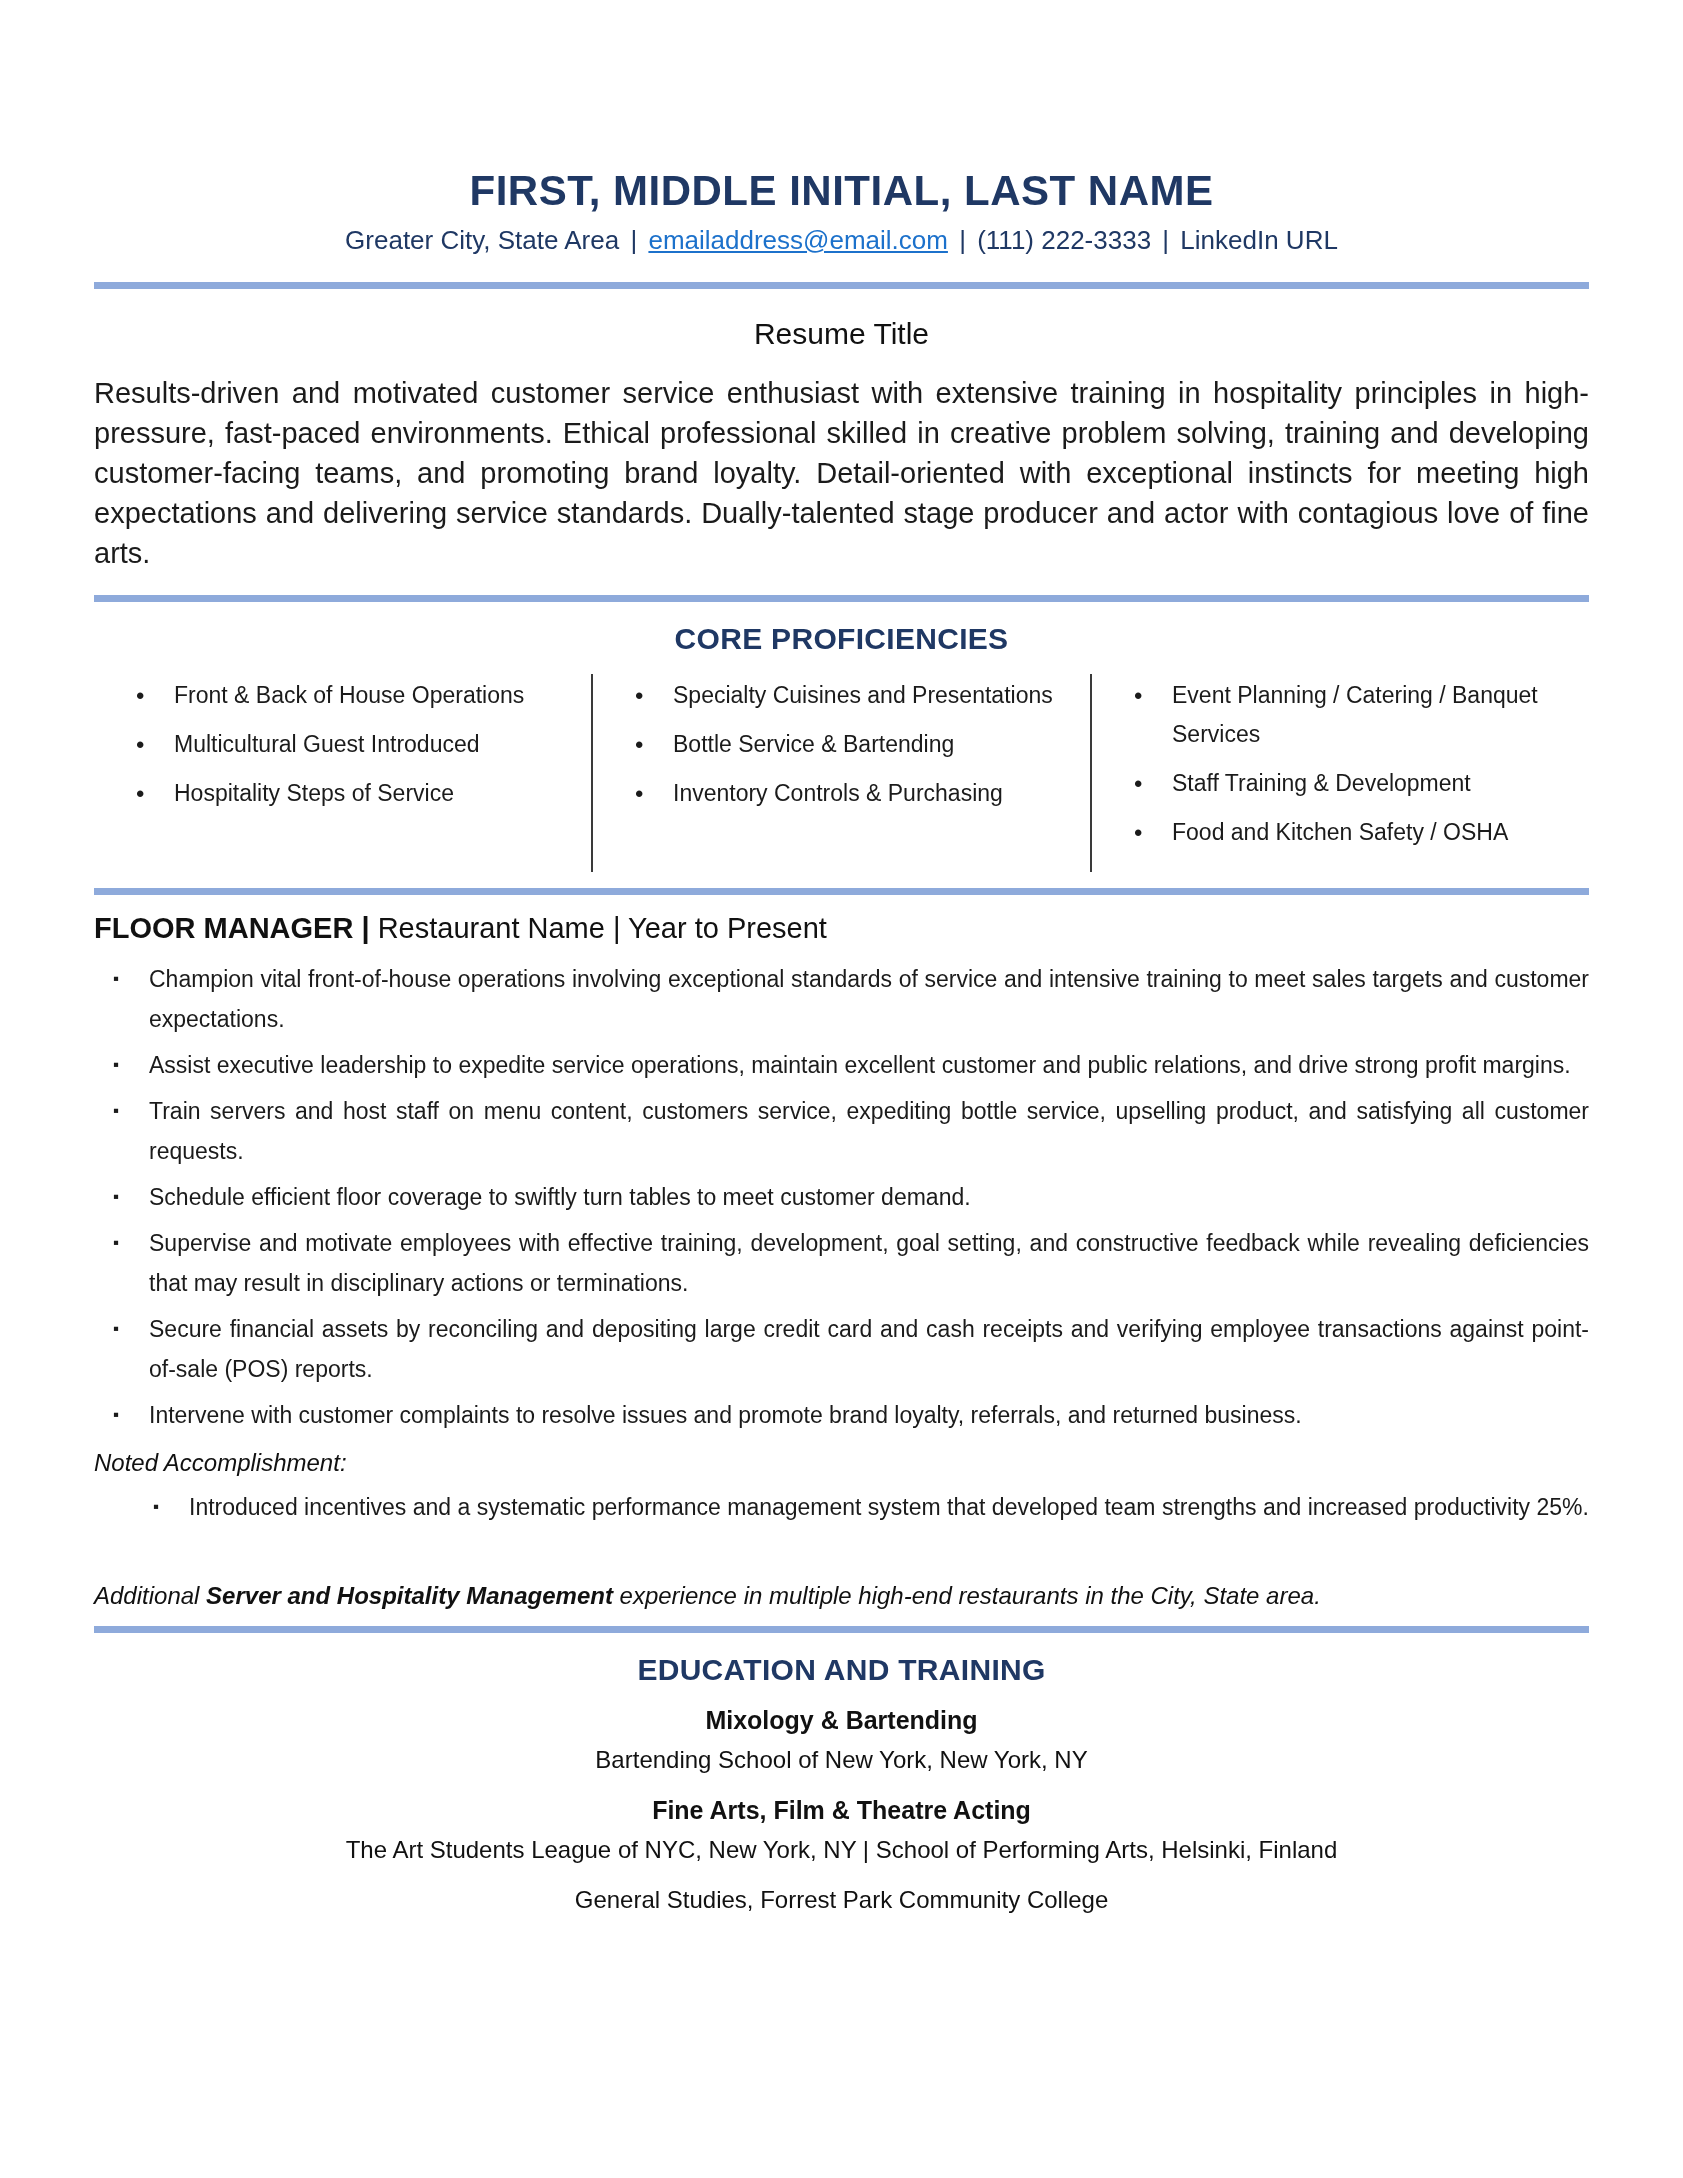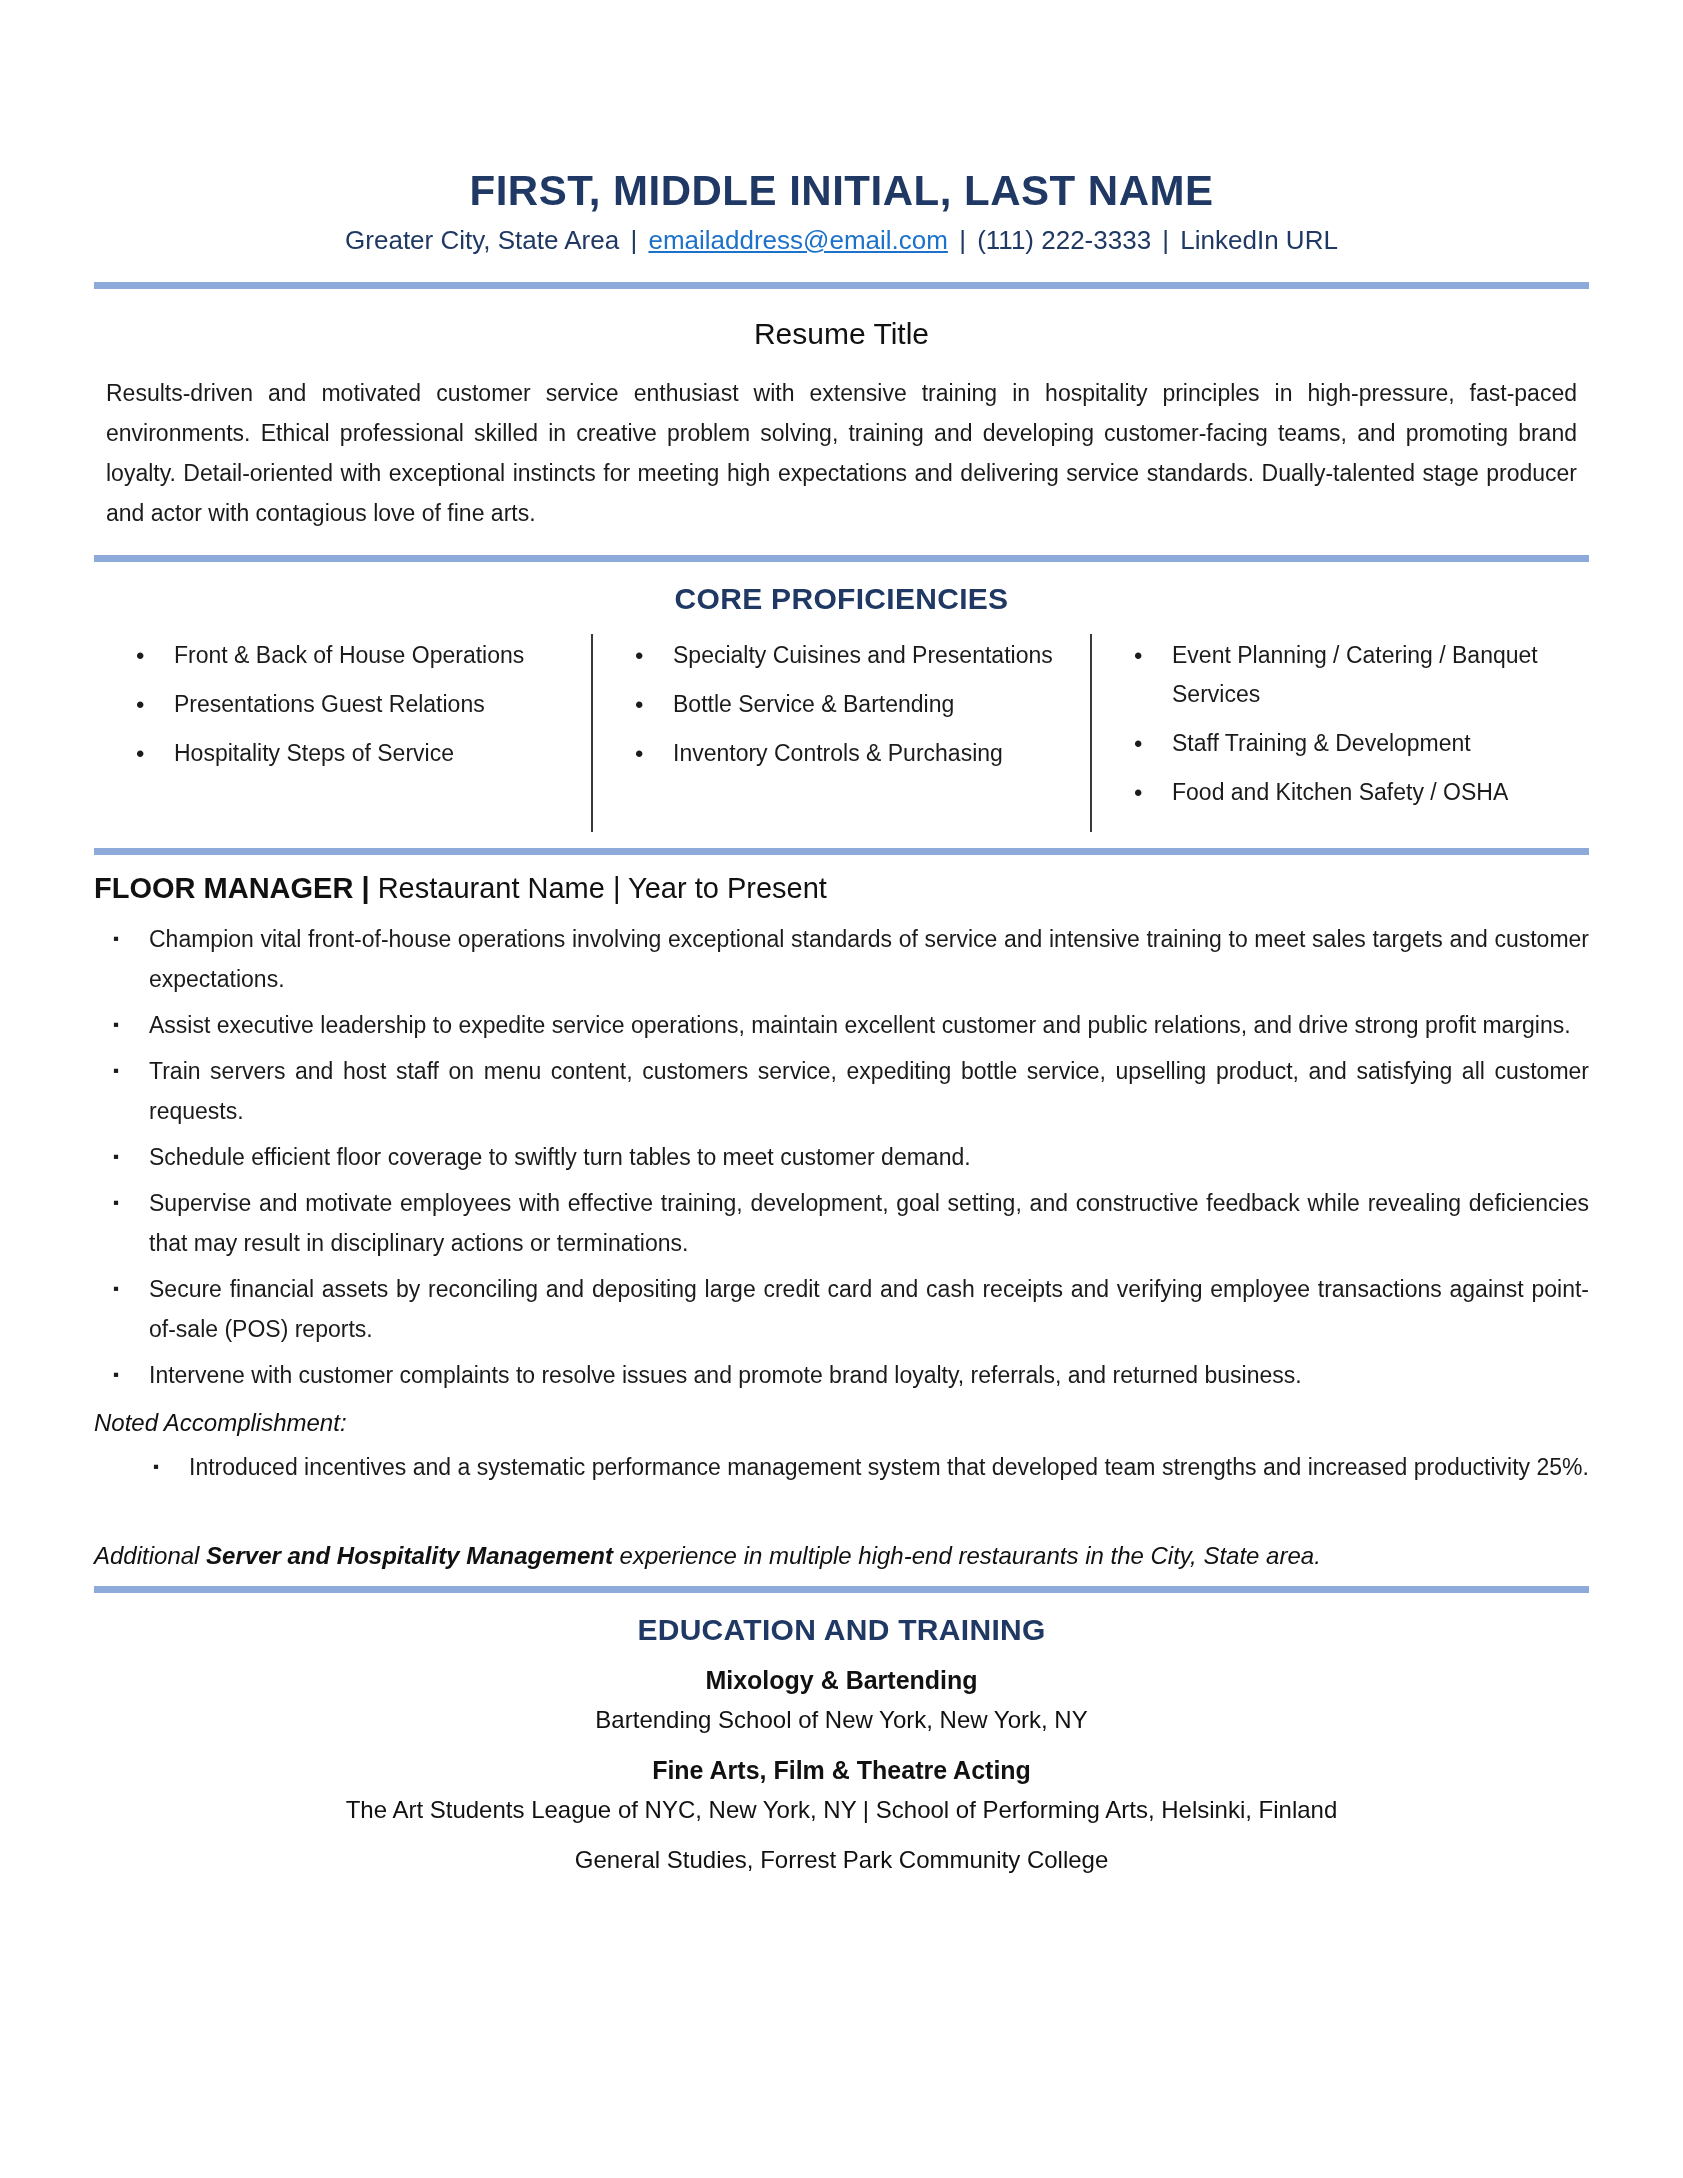--- a/index.html
+++ b/index.html
@@ -56,22 +56,22 @@
   .rule-4 { margin-top: 16px; }
   
   .resume-title {
     margin: 28px 0 22px;
     text-align: center;
     font-size: 30px;
     font-weight: normal;
     color: #111111;
   }
   .summary {
-    margin: 12px;
-    font-size: 23px;
+    margin: 0;
+    font-size: 29px;
     line-height: 40px;
     text-align: justify;
   }
   
   .section-heading {
     margin: 20px 0 12px;
     text-align: center;
     font-size: 30px;
     font-weight: bold;
     color: #1F3864;
@@ -180,21 +180,21 @@
     <h3 class="section-heading">CORE PROFICIENCIES</h3>
     <div class="core-cols">
       <div class="core-col">
         <ul class="plain">
           <li>
             <span class="marker">•</span>
             <span class="txt">Front &amp; Back of House Operations</span>
           </li>
           <li>
             <span class="marker">•</span>
-            <span class="txt">Presentations Guest Relations</span>
+            <span class="txt">Multicultural Guest Introduced</span>
           </li>
           <li>
             <span class="marker">•</span>
             <span class="txt">Hospitality Steps of Service</span>
           </li>
         </ul>
       </div>
       <div class="core-col">
         <ul class="plain">
           <li>

